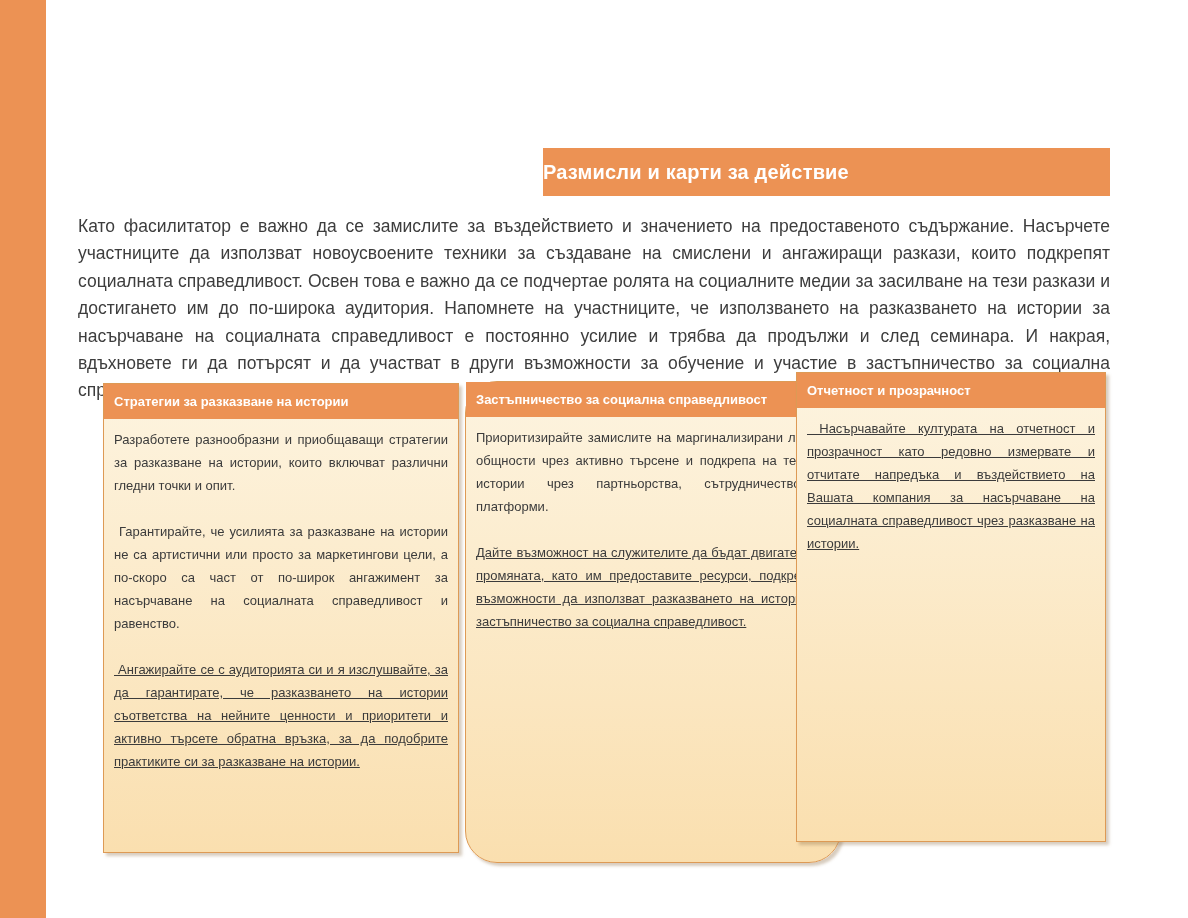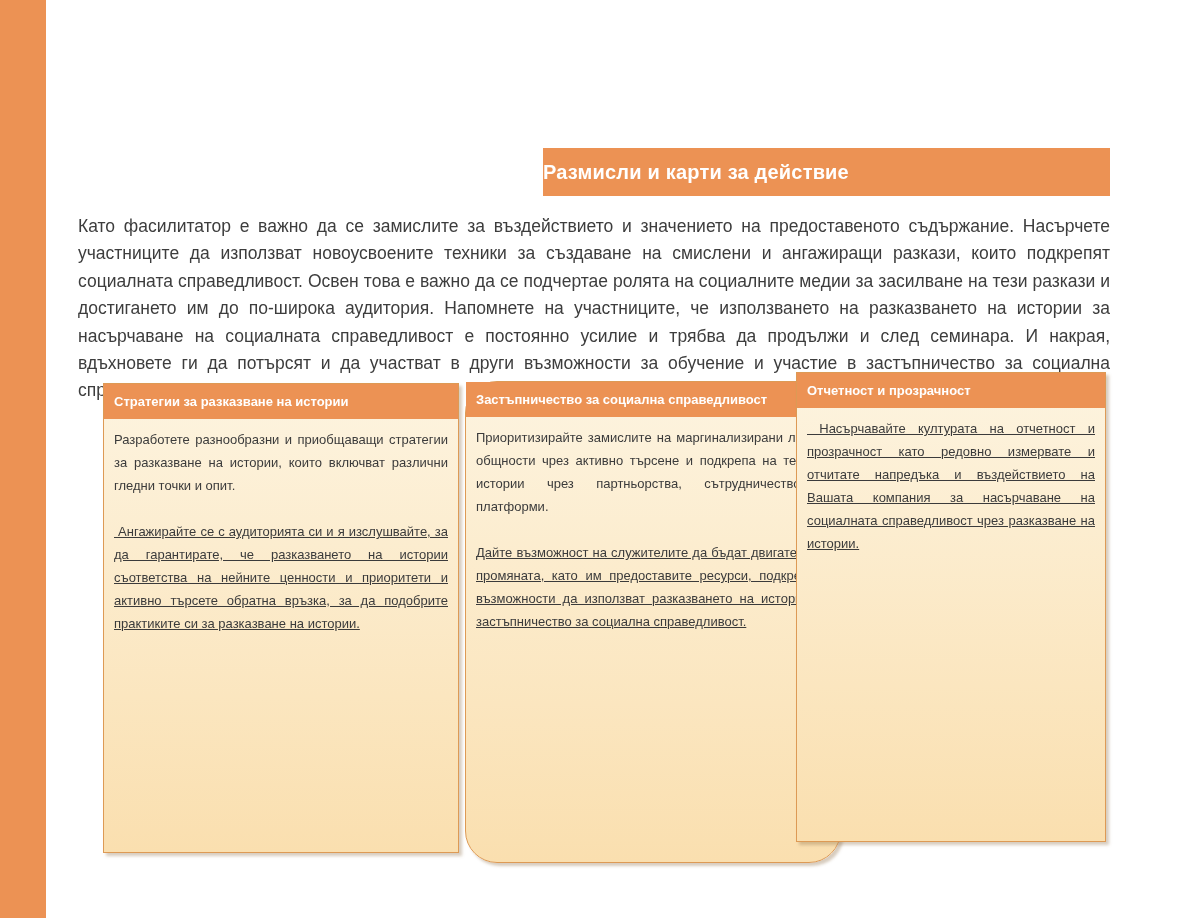--- a/index.html
+++ b/index.html
@@ -100,20 +100,21 @@
   <div class="title-banner">
     <span>Размисли и карти за действие</span>
   </div>
 
   <div class="intro">Като фасилитатор е важно да се замислите за въздействието и значението на предоставеното съдържание. Насърчете участниците да използват новоусвоените техники за създаване на смислени и ангажиращи разкази, които подкрепят социалната справедливост. Освен това е важно да се подчертае ролята на социалните медии за засилване на тези разкази и достигането им до по-широка аудитория. Напомнете на участниците, че използването на разказването на истории за насърчаване на социалната справедливост е постоянно усилие и трябва да продължи и след семинара. И накрая, вдъхновете ги да потърсят и да участват в други възможности за обучение и участие в застъпничество за социална справедливост.</div>
 
   <div class="card card-1">
     <div class="card-header">Стратегии за разказване на истории</div>
     <div class="card-body">
       <p>Разработете разнообразни и приобщаващи стратегии за разказване на истории, които включват различни гледни точки и опит.</p>
+      <p>&nbsp;Гарантирайте, че усилията за разказване на истории не са артистични или просто за маркетингови цели, а по-скоро са част от по-широк ангажимент за насърчаване на социалната справедливост и равенство.</p>
       <p>&nbsp;Ангажирайте се с аудиторията си и я изслушвайте, за да гарантирате, че разказването на истории съответства на нейните ценности и приоритети и активно търсете обратна връзка, за да подобрите практиките си за разказване на истории.</p>
 
     </div>
   </div>
 
   <div class="card card-2">
     <div class="card-header">Застъпничество за социална справедливост</div>
     <div class="card-body">
       <p>Приоритизирайте замислите на маргинализирани лица и общности чрез активно търсене и подкрепа на техните истории чрез партньорства, сътрудничество и платформи.</p>
       <p>Дайте възможност на служителите да бъдат двигатели на промяната, като им предоставите ресурси, подкрепа и възможности да използват разказването на истории за застъпничество за социална справедливост.</p>

